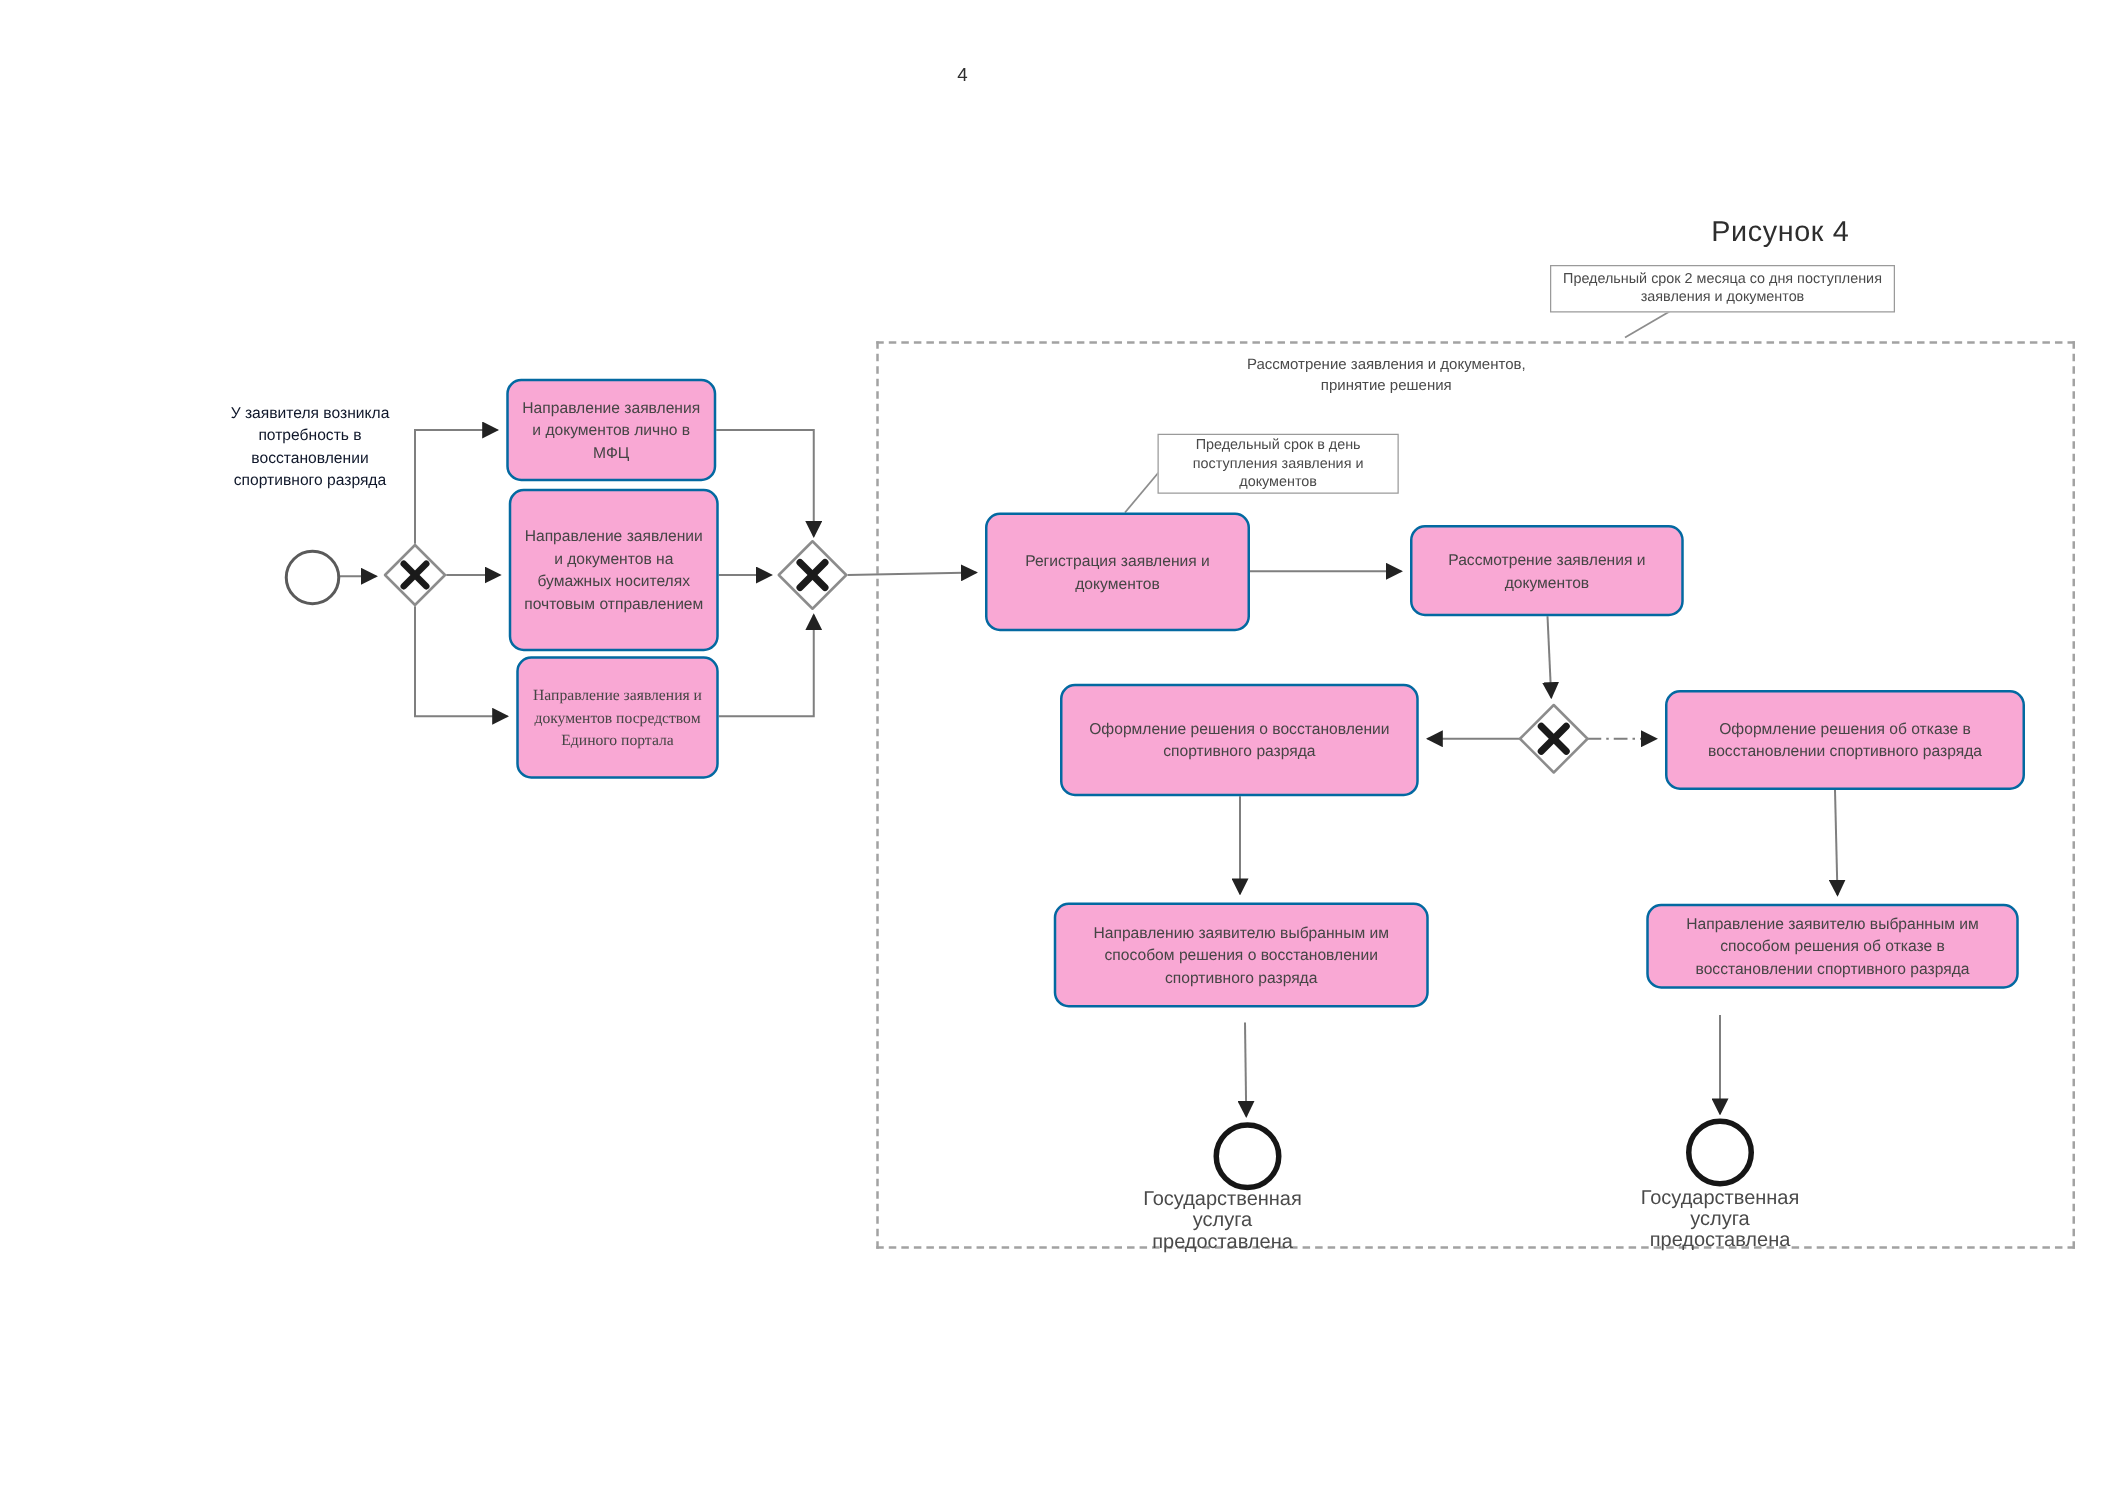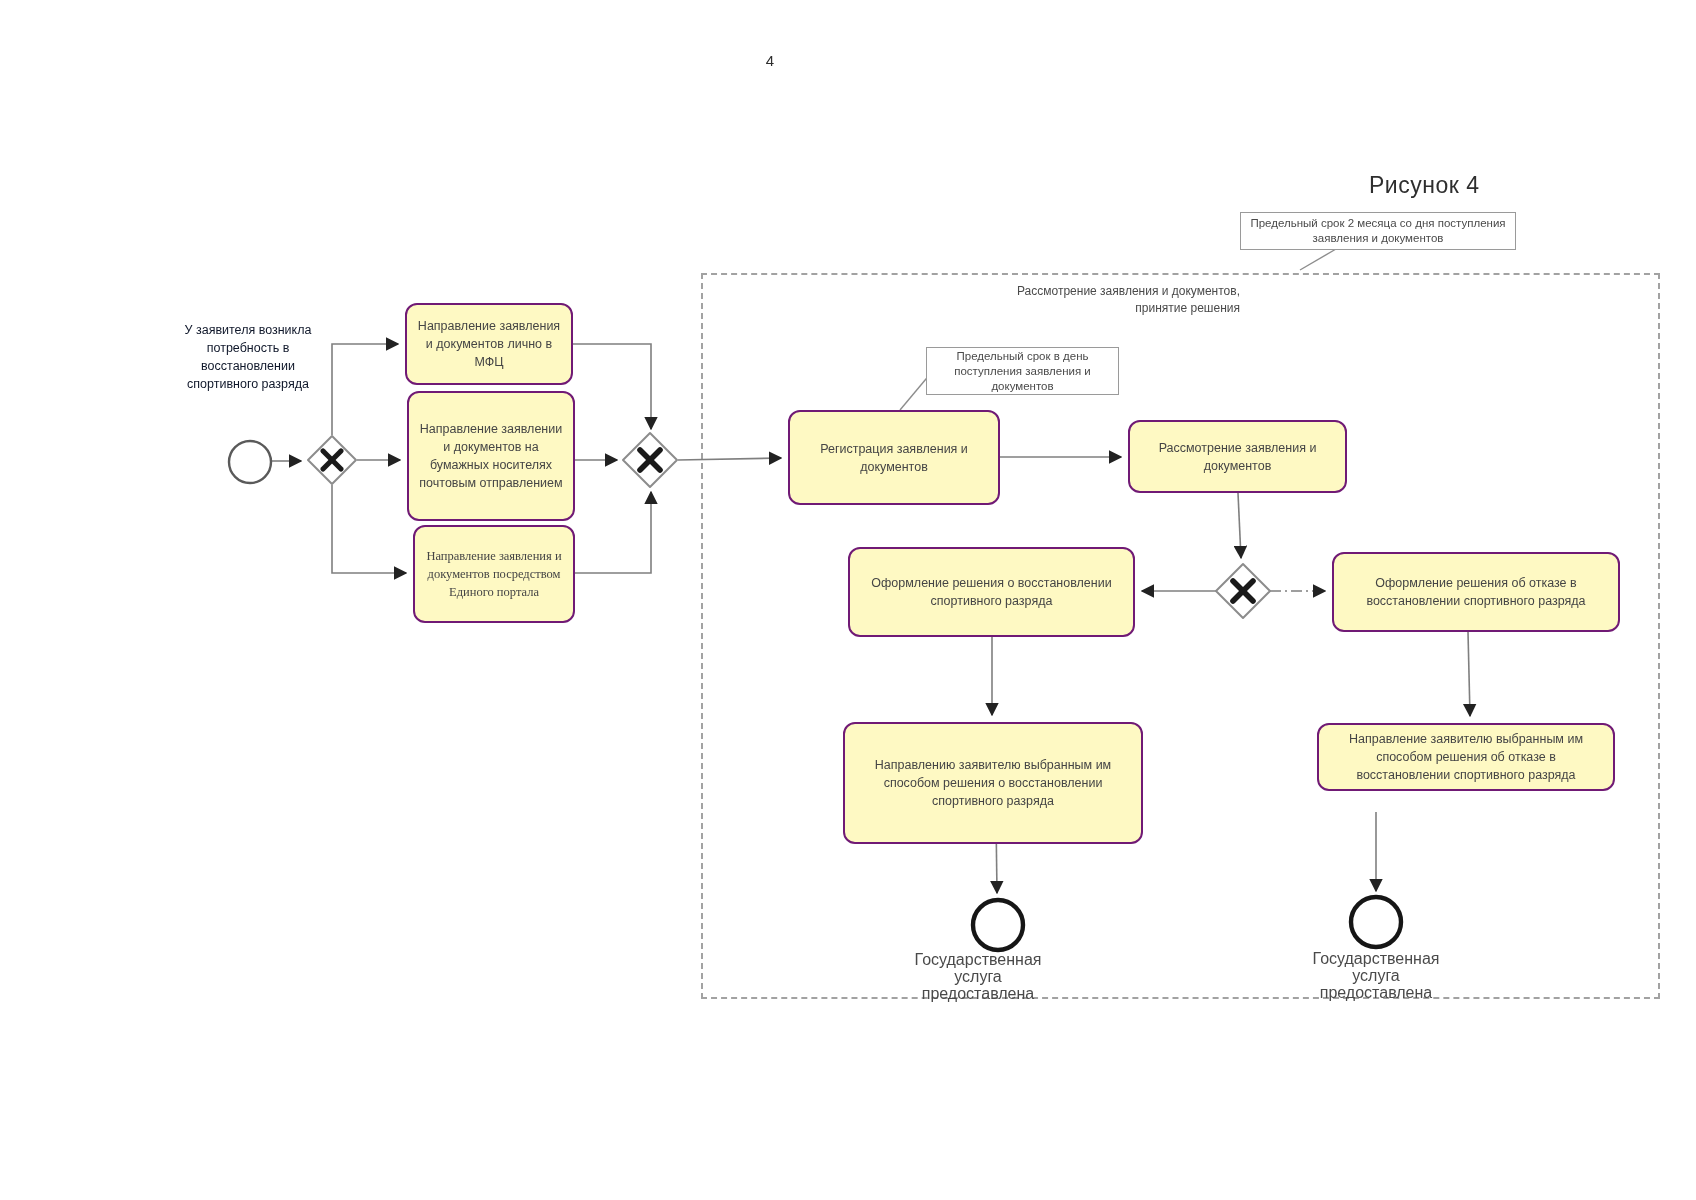--- a/index.html
+++ b/index.html
@@ -2,25 +2,25 @@
 <html><head>
 <meta charset="utf-8">
 <style>
   html,body{margin:0;padding:0;background:#ffffff;}
   .page{position:relative;width:1696px;height:1200px;background:#ffffff;overflow:hidden;
         font-family:"Liberation Sans","DejaVu Sans",sans-serif;color:#3f3f3f;}
   .abs{position:absolute;}
   .page-number{font-size:15px;color:#2e2e2e;text-align:center;}
   .figure-title{font-size:23px;color:#2e2e2e;letter-spacing:0.5px;margin-left:26px;}
   .dashed-container{border:2px dashed #a2a2a2;background:transparent;z-index:1;}
-  .container-label{font-size:12px;line-height:17px;text-align:right;color:#4a4a4a;z-index:2;}
+  .container-label{font-size:12px;line-height:17px;text-align:center;color:#4a4a4a;z-index:2;}
   .annotation{border:1.5px solid #9a9a9a;background:#fff;font-size:11.5px;line-height:15px;
               text-align:center;color:#4a4a4a;display:flex;align-items:center;justify-content:center;
               padding:16px 8px;box-sizing:border-box;z-index:4;}
-  .task{border:2px solid #701a75;border-radius:12px;background:#fef9c3;display:flex;align-items:center;
+  .task{border:2px solid #0369a1;border-radius:12px;background:#f9a8d4;display:flex;align-items:center;
         justify-content:center;text-align:center;font-size:12.5px;line-height:18px;color:#454545;
         padding:4px 10px;box-sizing:border-box;z-index:4;}
   .free-label{font-size:12.5px;line-height:18px;text-align:center;color:#0f172a;z-index:2;}
   .small-label{font-size:16px;line-height:17px;text-align:center;color:#4a4a4a;z-index:2;}
   svg.layer{position:absolute;left:0;top:0;z-index:3;}
 </style>
 </head>
 <body>
 
 <div class="page">
@@ -124,21 +124,21 @@
   </div>
 
   <div class="abs task" style="left:848px;top:547px;width:287px;height:90px;">
     <span>Оформление решения о восстановлении спортивного разряда</span>
   </div>
 
   <div class="abs task" style="left:1332px;top:552px;width:288px;height:80px;">
     <span>Оформление решения об отказе в восстановлении спортивного разряда</span>
   </div>
 
-  <div class="abs task" style="left:843px;top:722px;width:300px;height:122px;">
+  <div class="abs task" style="left:843px;top:722px;width:300px;height:84px;">
     <span>Направлению заявителю выбранным им способом решения о восстановлении спортивного разряда</span>
   </div>
 
   <div class="abs task" style="left:1317px;top:723px;width:298px;height:68px;">
     <span>Направление заявителю выбранным им способом решения об отказе в восстановлении спортивного разряда</span>
   </div>
 
   <div class="abs small-label" style="left:898px;top:951px;width:160px;">Государственная услуга предоставлена</div>
   <div class="abs small-label" style="left:1296px;top:950px;width:160px;">Государственная услуга предоставлена</div>
 

